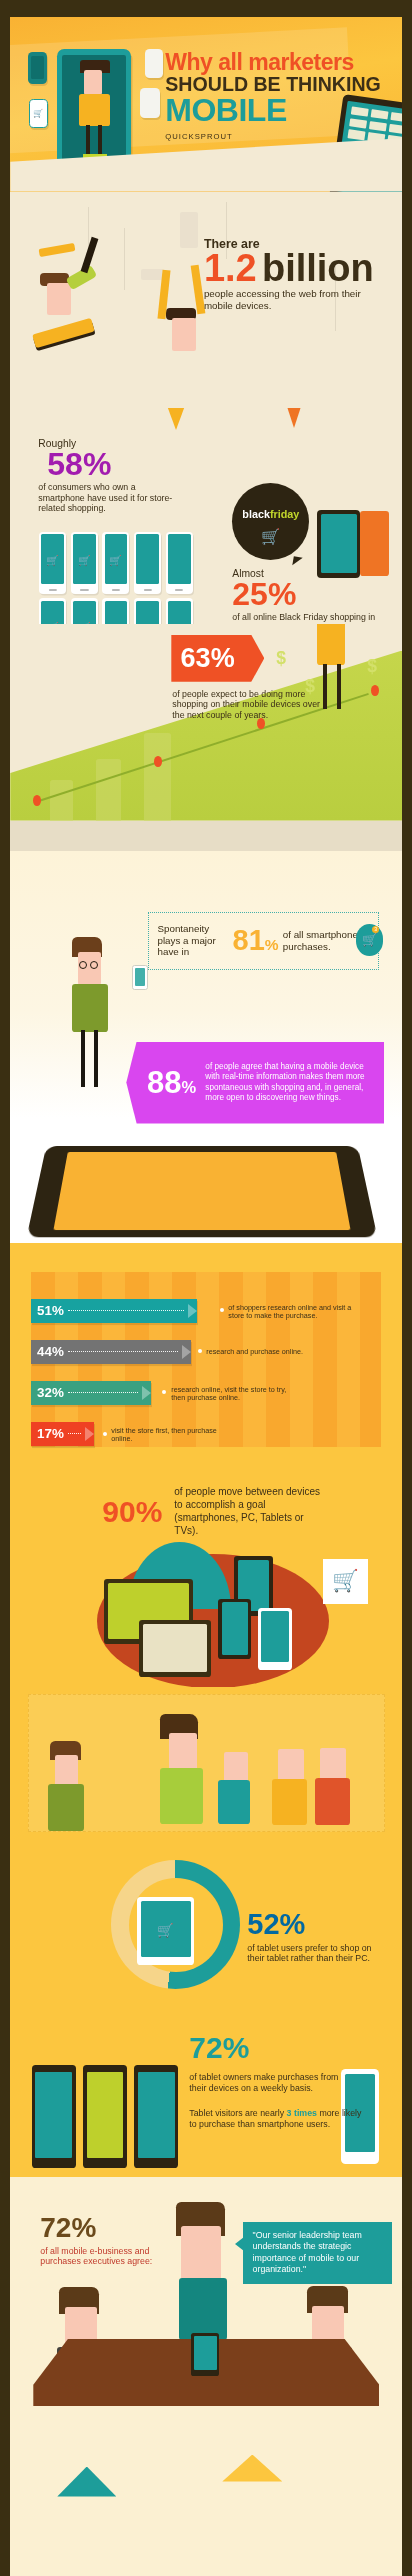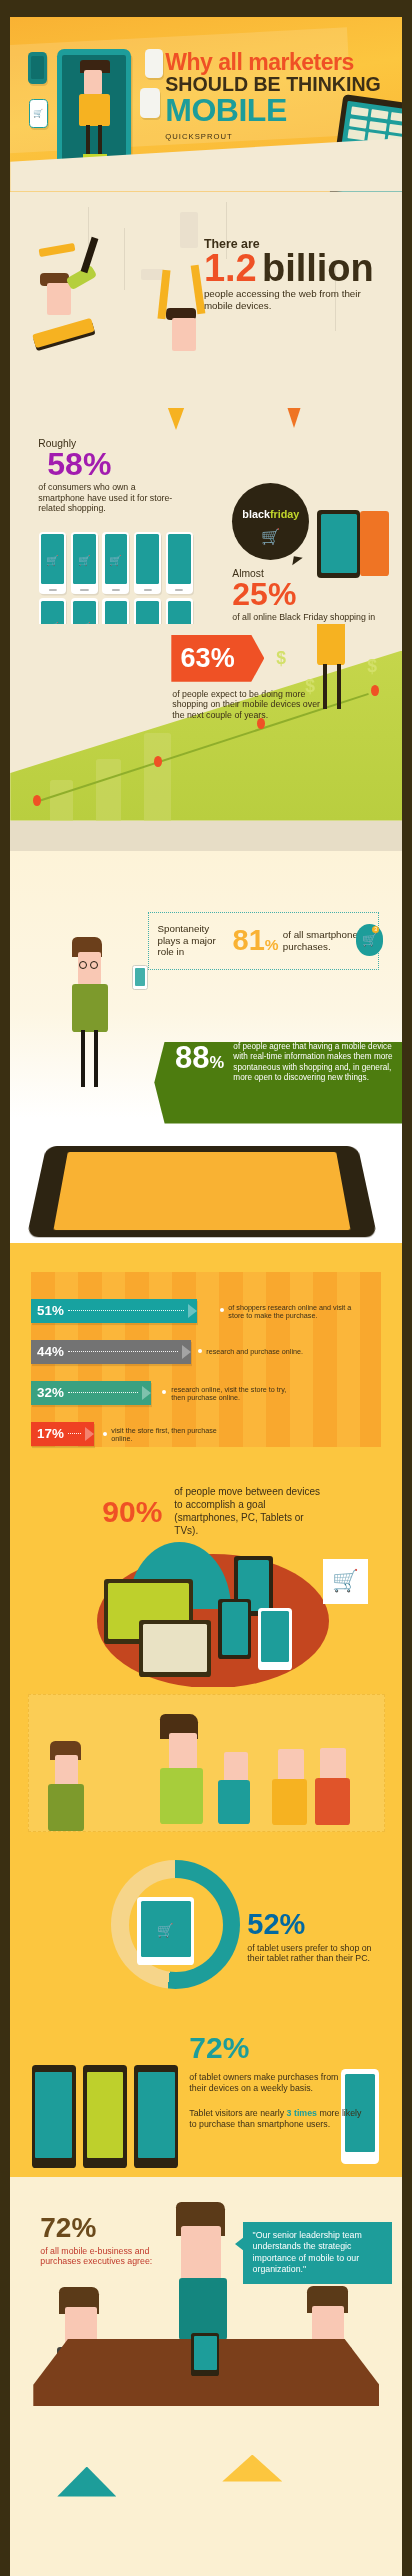--- a/index.html
+++ b/index.html
@@ -136,23 +136,23 @@
                background:linear-gradient(180deg,#fdf3d8 0%,#fdf6e3 60%,#ffffff 100%); }
   .dashbox { position:absolute; left:138px; top:61px; width:231px; height:58px;
              border:1.5px dotted #43b0ab; display:flex; align-items:center; padding:0 8.2px; }
   .dashbox .l{ font-size:9.8px; color:#3c2f17; line-height:1.2; width:71px;}
   .p81 { font-size:29px; color:#f9b233; font-weight:bold; line-height:1; margin:0 4.1px;}
   .p81 em{ font-size:15.5px; font-style:normal; }
   .dashbox .r{ font-size:9.8px; color:#3c2f17; line-height:1.2; width:77px;}
   .cartbadge{ position:absolute; right:-5.2px; top:11.3px; width:27px; height:32px;
               background:#1d9d9a; border-radius:50%/46%; display:flex; align-items:center;
               justify-content:center; color:#fff; font-size:12.4px;}
-  .banner88{ position:absolute; left:144px; top:191px; width:258px; height:82px;
-             background:#4d7c0f; clip-path: polygon(4% 0, 100% 0, 100% 100%, 4% 100%, 0 50%);
-             display:flex; align-items:flex-start; padding-left:20.6px; }
+  .banner88{ position:absolute; left:116px; top:191px; width:258px; height:82px;
+             background:#d946ef; clip-path: polygon(4% 0, 100% 0, 100% 100%, 4% 100%, 0 50%);
+             display:flex; align-items:center; padding-left:20.6px; }
   .p88 { font-size:31px; color:#fff; font-weight:bold; line-height:1; }
   .p88 em{ font-size:16.5px; font-style:normal; }
   .banner88 .bt{ font-size:8.2px; color:#fff; line-height:1.28; margin-left:9.3px; width:170px;}
   .bigtablet{ position:absolute; left:27px; top:289px; width:330px; height:98px;
               background:#2d2412; border-radius:11.3px; transform: perspective(309px) rotateX(22deg);}
   .bigtablet .scr{ position:absolute; inset:7.2px 24px; background:#f9b233; border-radius:2.1px;}
 
   
   .s-bars { height: 222px; background:#fcc63f; }
   .stripes { position:absolute; left:20.6px; top:29px; width:350px; height:175px;
@@ -434,21 +434,21 @@
     <div style="position:absolute; left:80px; top:110px; width:8.2px; height:8.2px; border:1.5px solid #221a0e; border-radius:50%;"></div>
     <div style="position:absolute; left:62px; top:133px; width:36px; height:48px; background:#7d9a2c; border-radius:3.1px;"></div>
     <div class="leg" style="left:71px; top:179px; height:57px; background:#1b1710;"></div>
     <div class="leg" style="left:84px; top:179px; height:57px; background:#1b1710;"></div>
 
     <div style="position:absolute; left:122px; top:114px; width:15.5px; height:25px; background:#fff; border:1px solid #cfcfc4; border-radius:2.6px;">
       <div style="position:absolute; inset:2.1px; background:#43b0ab; border-radius:1px;"></div>
     </div>
 
     <div class="dashbox">
-      <div class="l">Spontaneity plays a major role in</div>
+      <div class="l">Spontaneity plays a major have in</div>
       <div class="p81"><span>81</span><em>%</em></div>
       <div class="r">of all smartphone purchases.</div>
       <div class="cartbadge">🛒
         <span style="position:absolute; top:2.1px; right:4.1px; background:#f6b221; color:#fff; font-size:5.2px; width:7.2px; height:7.2px; border-radius:50%; text-align:center; line-height:7.2px;">3</span>
       </div>
     </div>
 
     <div class="banner88">
       <div class="p88"><span>88</span><em>%</em></div>
       <div class="bt">of people agree that having a mobile device with real-time information makes them more spontaneous with shopping and, in general, more open to discovering new things.</div>

